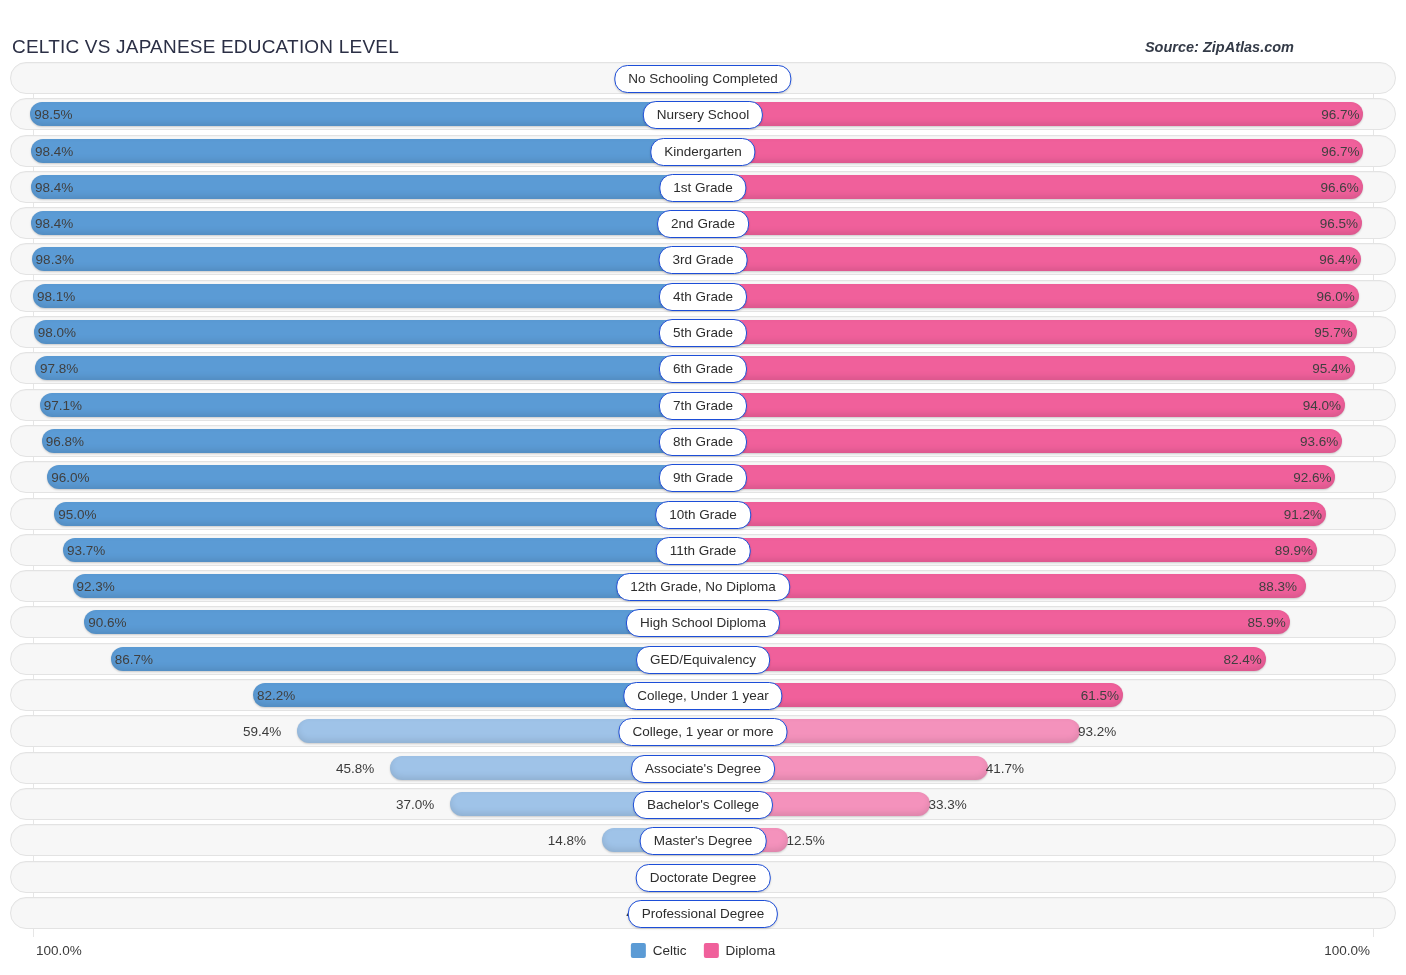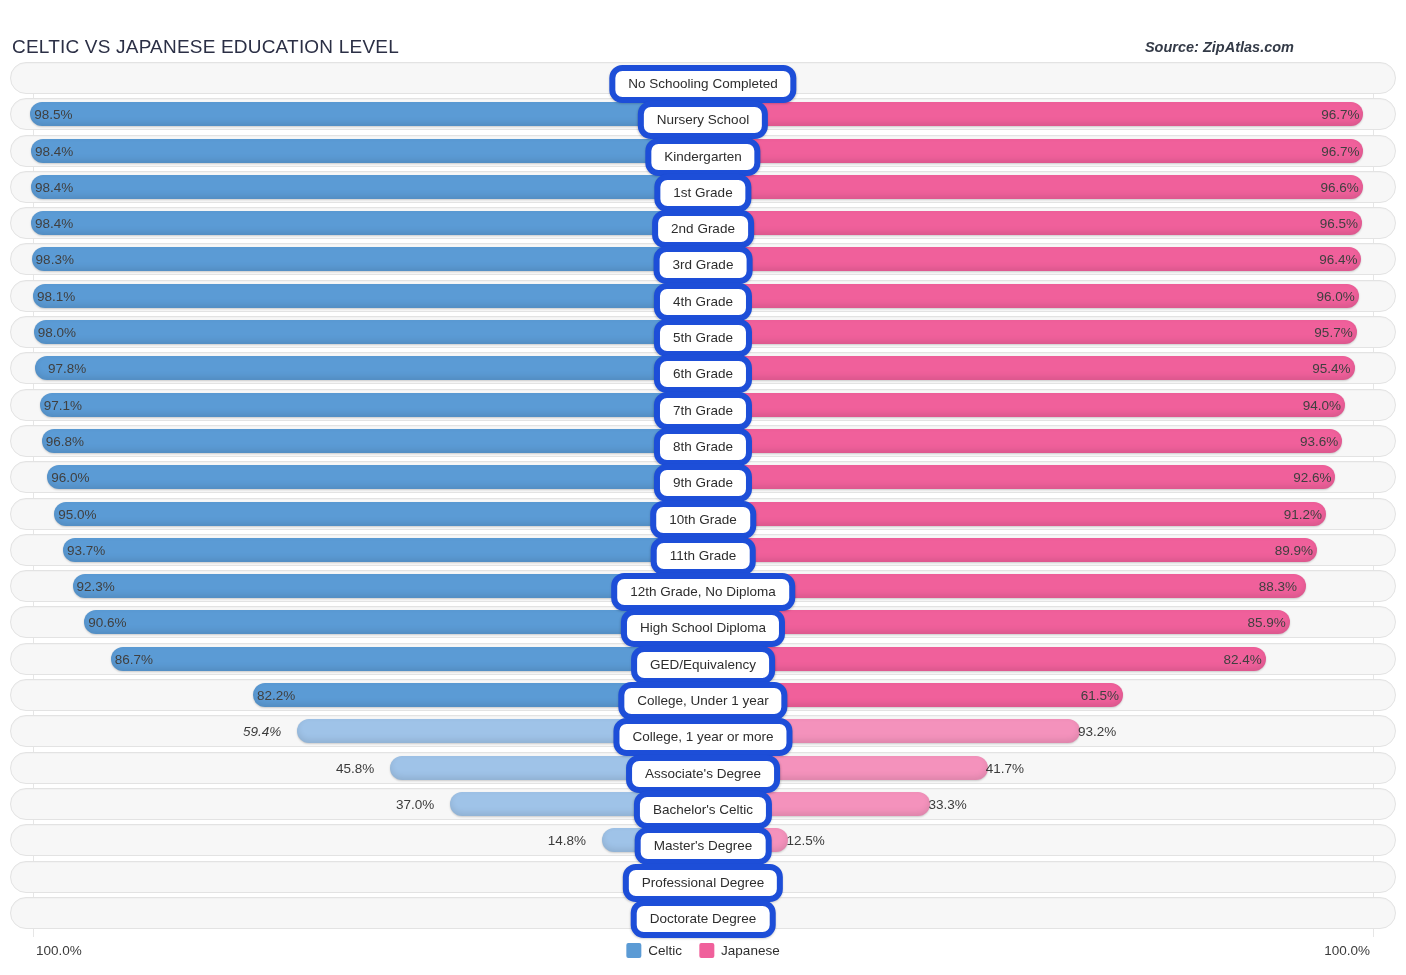--- a/index.html
+++ b/index.html
@@ -62,21 +62,21 @@
   }
   .val.inside{color:#404040;}
   .val.outside{color:#3b3b3b;}
   .val.left{text-align:left;}
   .val.right{text-align:right;}
 
   .center-pill{
     position:absolute;top:2px;height:26px;line-height:26px;
     left:50%;transform:translateX(-50%);
     background:#ffffff;
-    border:6px solid #1d4ed8;
+    border:1px solid #1d4ed8;
     border-radius:13px;
     padding:0 13px;
     font-size:13.5px;color:#2d2d2d;
     white-space:nowrap;
     box-shadow:0 1px 2px rgba(0,0,0,.16);
     z-index:5;
   }
   
   #footer{position:absolute;left:0;top:937px;width:1406px;height:38px;}
   .axis-end{
@@ -156,21 +156,21 @@
       <div class="row">
         <div class="bar left" style="width: 669.34px;"></div>
         <div class="bar right" style="width: 653.631px;"></div>
         <div class="val inside left" style="right: auto; left: 26.66px;">98.0%</div>
         <div class="val inside right" style="right: 42.369px;">95.7%</div>
         <div class="center-pill">5th Grade</div>
       </div>
       <div class="row">
         <div class="bar left" style="width: 667.974px;"></div>
         <div class="bar right" style="width: 651.582px;"></div>
-        <div class="val inside left" style="right: auto; left: 37px;">97.8%</div>
+        <div class="val inside left" style="right: auto; left: 29px;">97.8%</div>
         <div class="val inside right" style="right: 44.418px;">95.4%</div>
         <div class="center-pill">6th Grade</div>
       </div>
       <div class="row">
         <div class="bar left" style="width: 663.193px;"></div>
         <div class="bar right" style="width: 642.02px;"></div>
         <div class="val inside left" style="right: auto; left: 32.807px;">97.1%</div>
         <div class="val inside right" style="right: 53.98px;">94.0%</div>
         <div class="center-pill">7th Grade</div>
       </div>
@@ -226,68 +226,68 @@
       <div class="row">
         <div class="bar left" style="width: 450.097px;"></div>
         <div class="bar right" style="width: 420.045px;"></div>
         <div class="val inside left" style="right: auto; left: 245.903px;">82.2%</div>
         <div class="val inside right" style="right: 275.955px;">61.5%</div>
         <div class="center-pill">College, Under 1 year</div>
       </div>
       <div class="row">
         <div class="bar left light" style="width: 405.702px;"></div>
         <div class="bar right light" style="width: 377.016px;"></div>
-        <div class="val outside right" style="left: 0px; width: 270.298px; font-style: italic;">59.4%</div>
+        <div class="val outside right" style="left: 0px; width: 270.298px;">59.4%</div>
         <div class="val outside left" style="left: 1067.02px;">93.2%</div>
         <div class="center-pill">College, 1 year or more</div>
       </div>
       <div class="row">
         <div class="bar left light" style="width: 312.814px;"></div>
         <div class="bar right light" style="width: 284.811px;"></div>
         <div class="val outside right" style="left: 0px; width: 363.186px;">45.8%</div>
         <div class="val outside left" style="left: 974.811px;">41.7%</div>
         <div class="center-pill">Associate's Degree</div>
       </div>
       <div class="row">
         <div class="bar left light" style="width: 252.71px;"></div>
         <div class="bar right light" style="width: 227.439px;"></div>
         <div class="val outside right" style="left: 0px; width: 423.29px;">37.0%</div>
         <div class="val outside left" style="left: 917.439px;">33.3%</div>
-        <div class="center-pill">Bachelor's Celtic</div>
+        <div class="center-pill">Bachelor's College</div>
       </div>
       <div class="row">
         <div class="bar left light" style="width: 101.084px;"></div>
         <div class="bar right light" style="width: 85.375px;"></div>
         <div class="val outside right" style="left: 0px; width: 574.916px;">14.8%</div>
         <div class="val outside left" style="left: 775.375px;">12.5%</div>
         <div class="center-pill">Master's Degree</div>
       </div>
       <div class="row">
+        <div class="bar left light" style="width: 12.977px;"></div>
+        <div class="bar right light" style="width: 10.245px;"></div>
+        <div class="val outside right" style="left: 0px; width: 663.023px;">1.9%</div>
+        <div class="val outside left" style="left: 700.245px;">1.5%</div>
+        <div class="center-pill">Doctorate Degree</div>
+      </div>
+      <div class="row">
         <div class="bar left light" style="width: 30.052px;"></div>
         <div class="bar right light" style="width: 23.905px;"></div>
         <div class="val outside right" style="left: 0px; width: 645.948px;">4.4%</div>
         <div class="val outside left" style="left: 713.905px;">3.5%</div>
         <div class="center-pill">Professional Degree</div>
-      </div>
-      <div class="row">
-        <div class="bar left light" style="width: 12.977px;"></div>
-        <div class="bar right light" style="width: 10.245px;"></div>
-        <div class="val outside right" style="left: 0px; width: 663.023px;">1.9%</div>
-        <div class="val outside left" style="left: 700.245px;">1.5%</div>
-        <div class="center-pill">Doctorate Degree</div>
       </div>
     </div>
 </div>
 
 <div id="footer">
   <div class="axis-end" id="axis-left">100.0%</div>
   <div id="legend">
       <div class="legend-item">
         <span class="legend-swatch" style="background: rgb(91, 155, 213);"></span>
         <span class="legend-text">Celtic</span>
       </div>
       <div class="legend-item">
         <span class="legend-swatch" style="background: rgb(240, 96, 155);"></span>
-        <span class="legend-text">Japanese</span>
+        <span class="legend-text">Diploma</span>
       </div>
     </div>
   <div class="axis-end" id="axis-right">100.0%</div>
 </div>
 
 </body></html>

